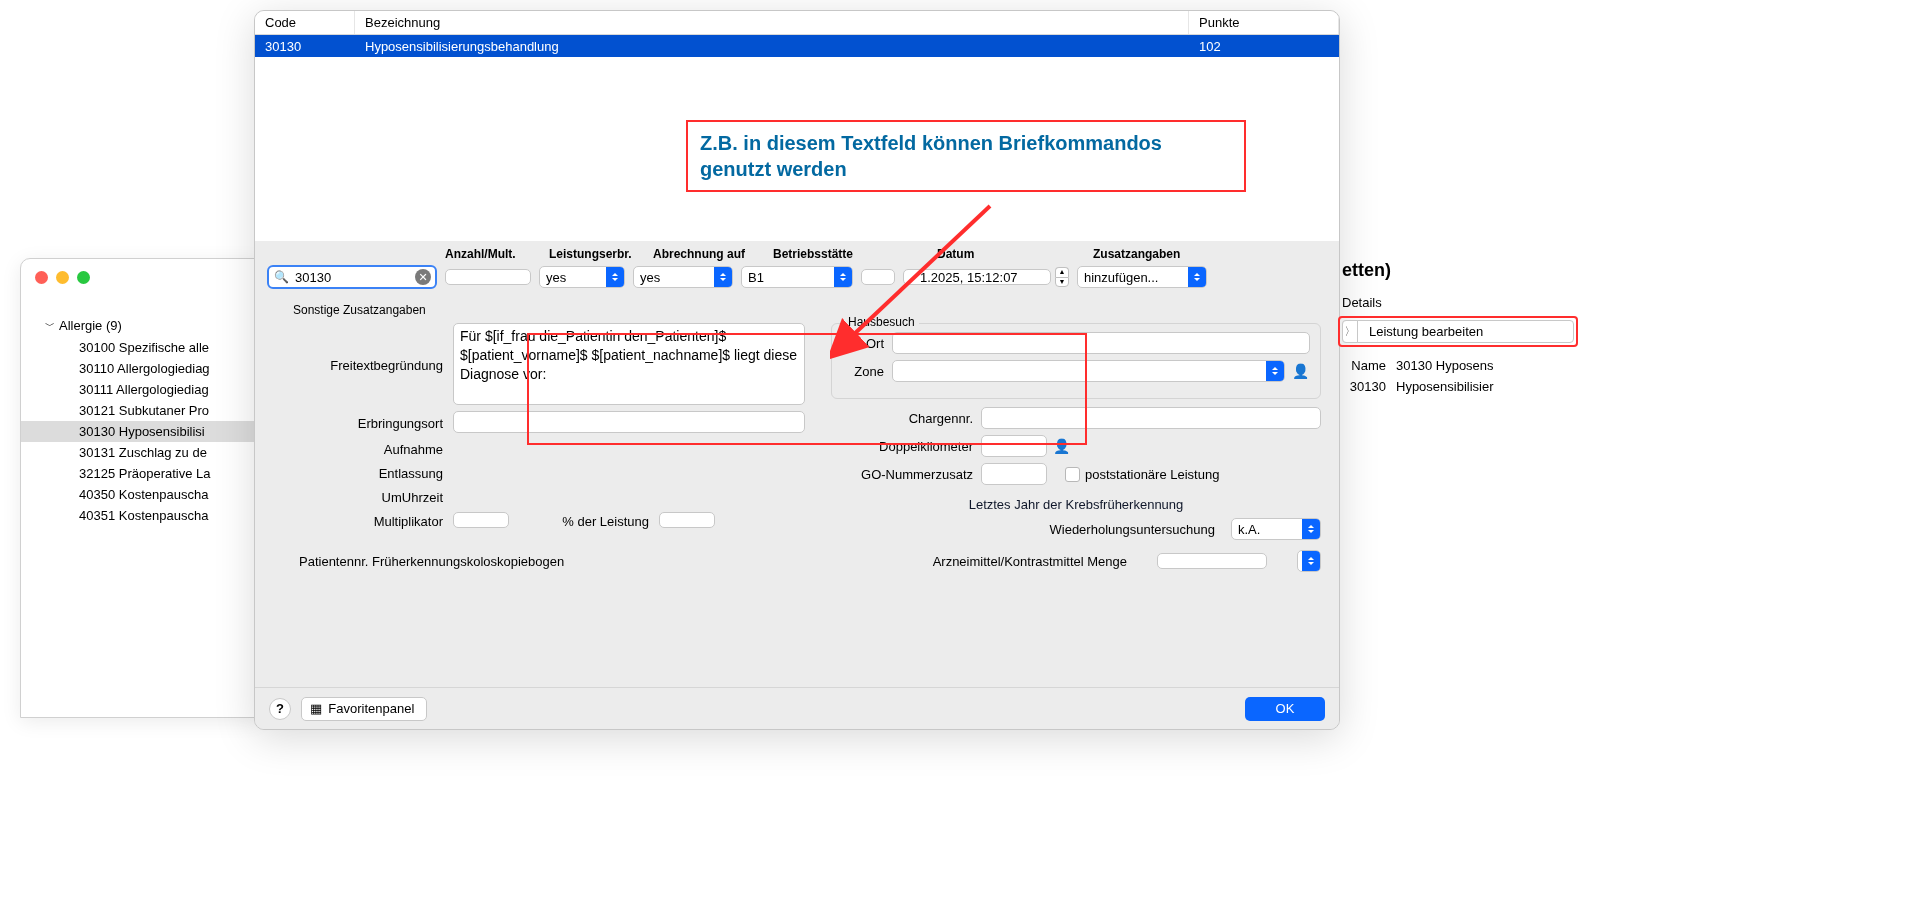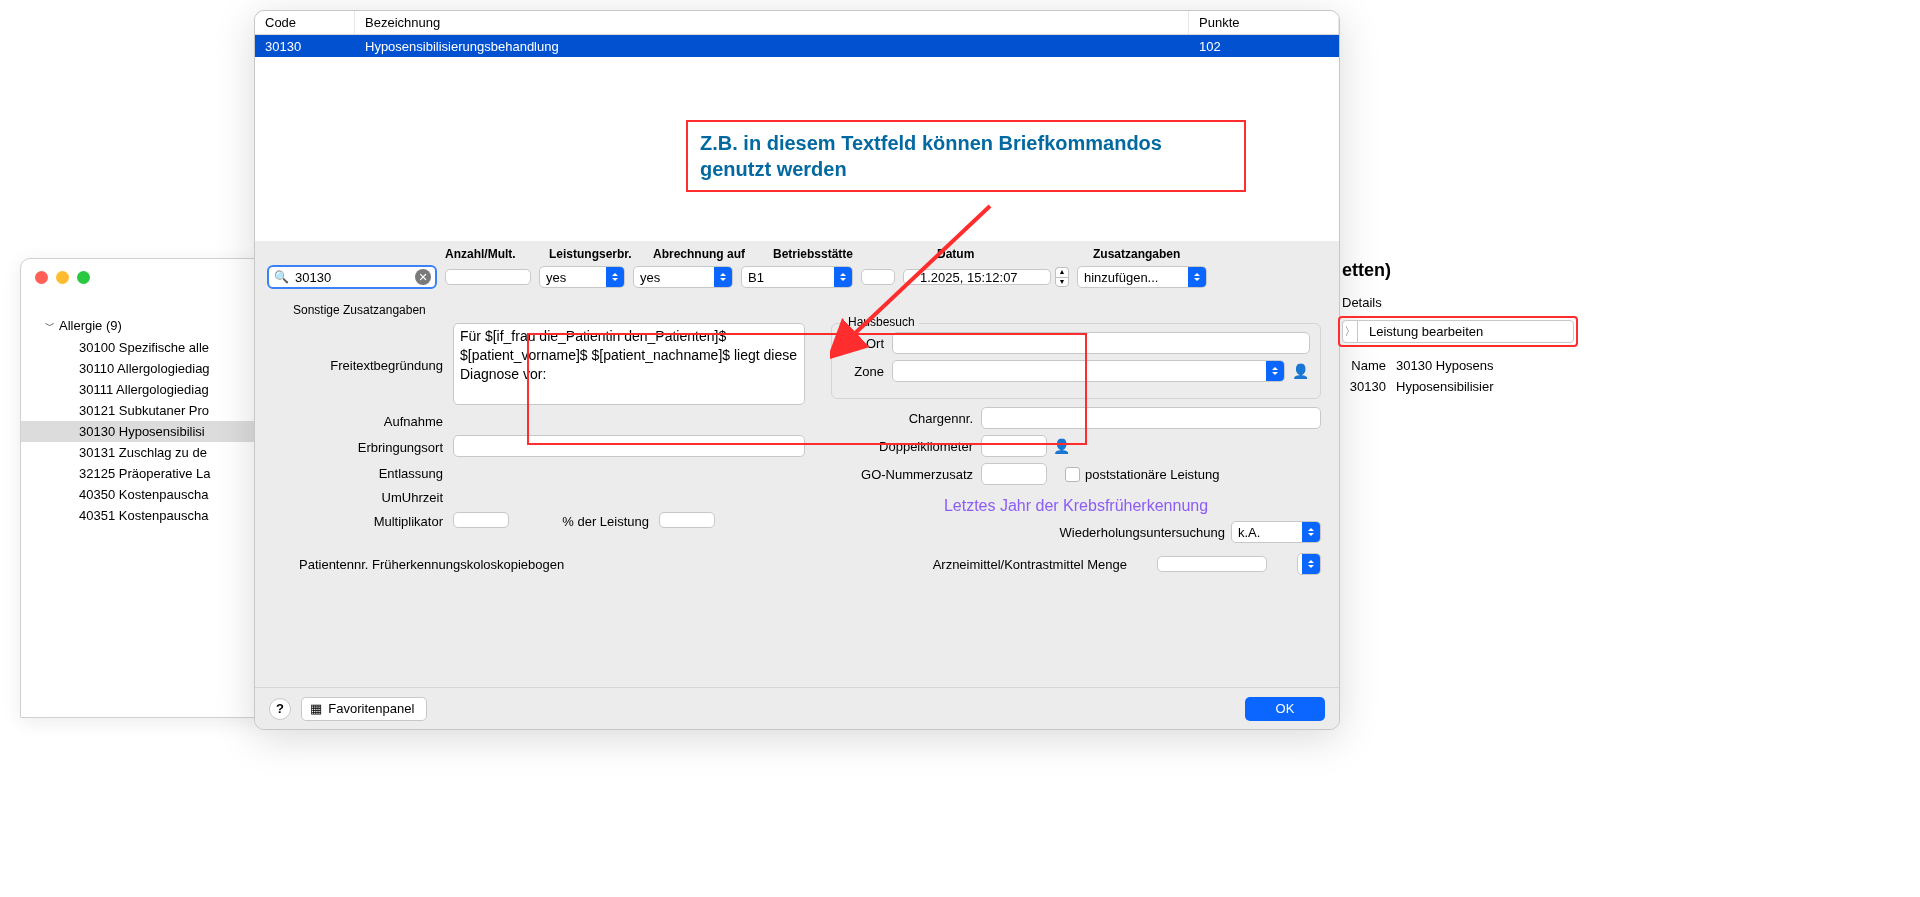--- a/index.html
+++ b/index.html
@@ -82,21 +82,21 @@
 .fs-row { display: flex; align-items: center; margin-bottom: 6px; gap: 8px; }
 .fs-row label { width: 42px; text-align: right; font-size: 13px; }
 .fs-row .inp2 { flex: 1; height: 22px; background: #fff; border: 1px solid #c8c8c8; border-radius: 5px; }
 .person-icon { font-size: 14px; color: #666; }
 
 .rlabel { width: 150px; text-align: right; padding-right: 8px; font-size: 13px; }
 .rform-row { display: flex; align-items: center; margin-bottom: 6px; }
 .rinp { width: 340px; height: 22px; background: #fff; border: 1px solid #c8c8c8; border-radius: 5px; }
 .small-inp { width: 66px; height: 22px; background: #fff; border: 1px solid #c8c8c8; border-radius: 5px; }
 
-.centered-label { text-align: center; color: #8b5cf6; font-size: 16px; padding: 6px 0; }
+.centered-label { text-align: center; color: #0f172a; font-size: 13px; padding: 6px 0; }
 .checkbox { width: 15px; height: 15px; border: 1px solid #b8b8b8; border-radius: 3px; background: #fff; display: inline-block; vertical-align: middle; margin-right: 5px; }
 
 .full-row { display: flex; align-items: center; margin-top: 4px; gap: 30px; }
 .full-row .lbl { font-size: 13px; }
 
 
 .bottombar { position: absolute; bottom: 0; left: 0; right: 0; height: 42px; background: #ececec; border-top: 1px solid #d6d6d6; display: flex; align-items: center; padding: 0 14px; gap: 10px; }
 .help-btn { width: 22px; height: 22px; border-radius: 50%; background: #fff; border: 1px solid #c8c8c8; text-align: center; line-height: 20px; font-size: 13px; font-weight: 600; cursor: pointer; }
 .fav-btn { height: 24px; padding: 0 12px 0 8px; background: #fff; border: 1px solid #c8c8c8; border-radius: 5px; display: flex; align-items: center; gap: 6px; font-size: 13px; cursor: pointer; }
 .ok-btn { margin-left: auto; width: 80px; height: 24px; background: #0a66ff; color: #fff; border: none; border-radius: 5px; font-size: 13px; cursor: pointer; }
@@ -212,25 +212,25 @@
   <div class="lower">
     <div class="group-label">Sonstige Zusatzangaben</div>
 
     <div class="form-grid">
       <div class="left-col">
         <div class="form-row">
           <label>Freitextbegründung</label>
           <textarea class="textarea" style="">Für $[if_frau die_Patientin den_Patienten]$ $[patient_vorname]$ $[patient_nachname]$ liegt diese Diagnose vor:</textarea>
         </div>
         <div class="form-row">
-          <label>Aufnahme</label>
-        </div>
-        <div class="form-row">
           <label>Erbringungsort</label>
           <input class="inp" style="">
+        </div>
+        <div class="form-row">
+          <label>Aufnahme</label>
         </div>
         <div class="form-row">
           <label>Entlassung</label>
         </div>
         <div class="form-row">
           <label>UmUhrzeit</label>
         </div>
         <div class="form-row">
           <label>Multiplikator</label>
           <input class="txt-in" style="width: 56px;">
@@ -268,21 +268,21 @@
           <span class="person-icon" style="margin-left:6px">👤</span>
         </div>
         <div class="rform-row">
           <div class="rlabel">GO-Nummerzusatz</div>
           <input class="small-inp" style="">
           <span style="width:18px"></span>
           <span class="checkbox"></span>
           <span>poststationäre Leistung</span>
         </div>
         <div class="centered-label">Letztes Jahr der Krebsfrüherkennung</div>
-        <div class="rform-row" style="justify-content:flex-end;gap:0">
+        <div class="rform-row" style="justify-content:flex-end;gap:10px">
           <div style="flex:1;text-align:right;padding-right:6px">Wiederholungsuntersuchung</div>
           <div class="sel-wrap" style="width:90px">
             <div class="sel-in">
                 <span>k.A.</span>
               </div>
             <div class="sel-arrow"></div>
           </div>
         </div>
       </div>
     </div>

